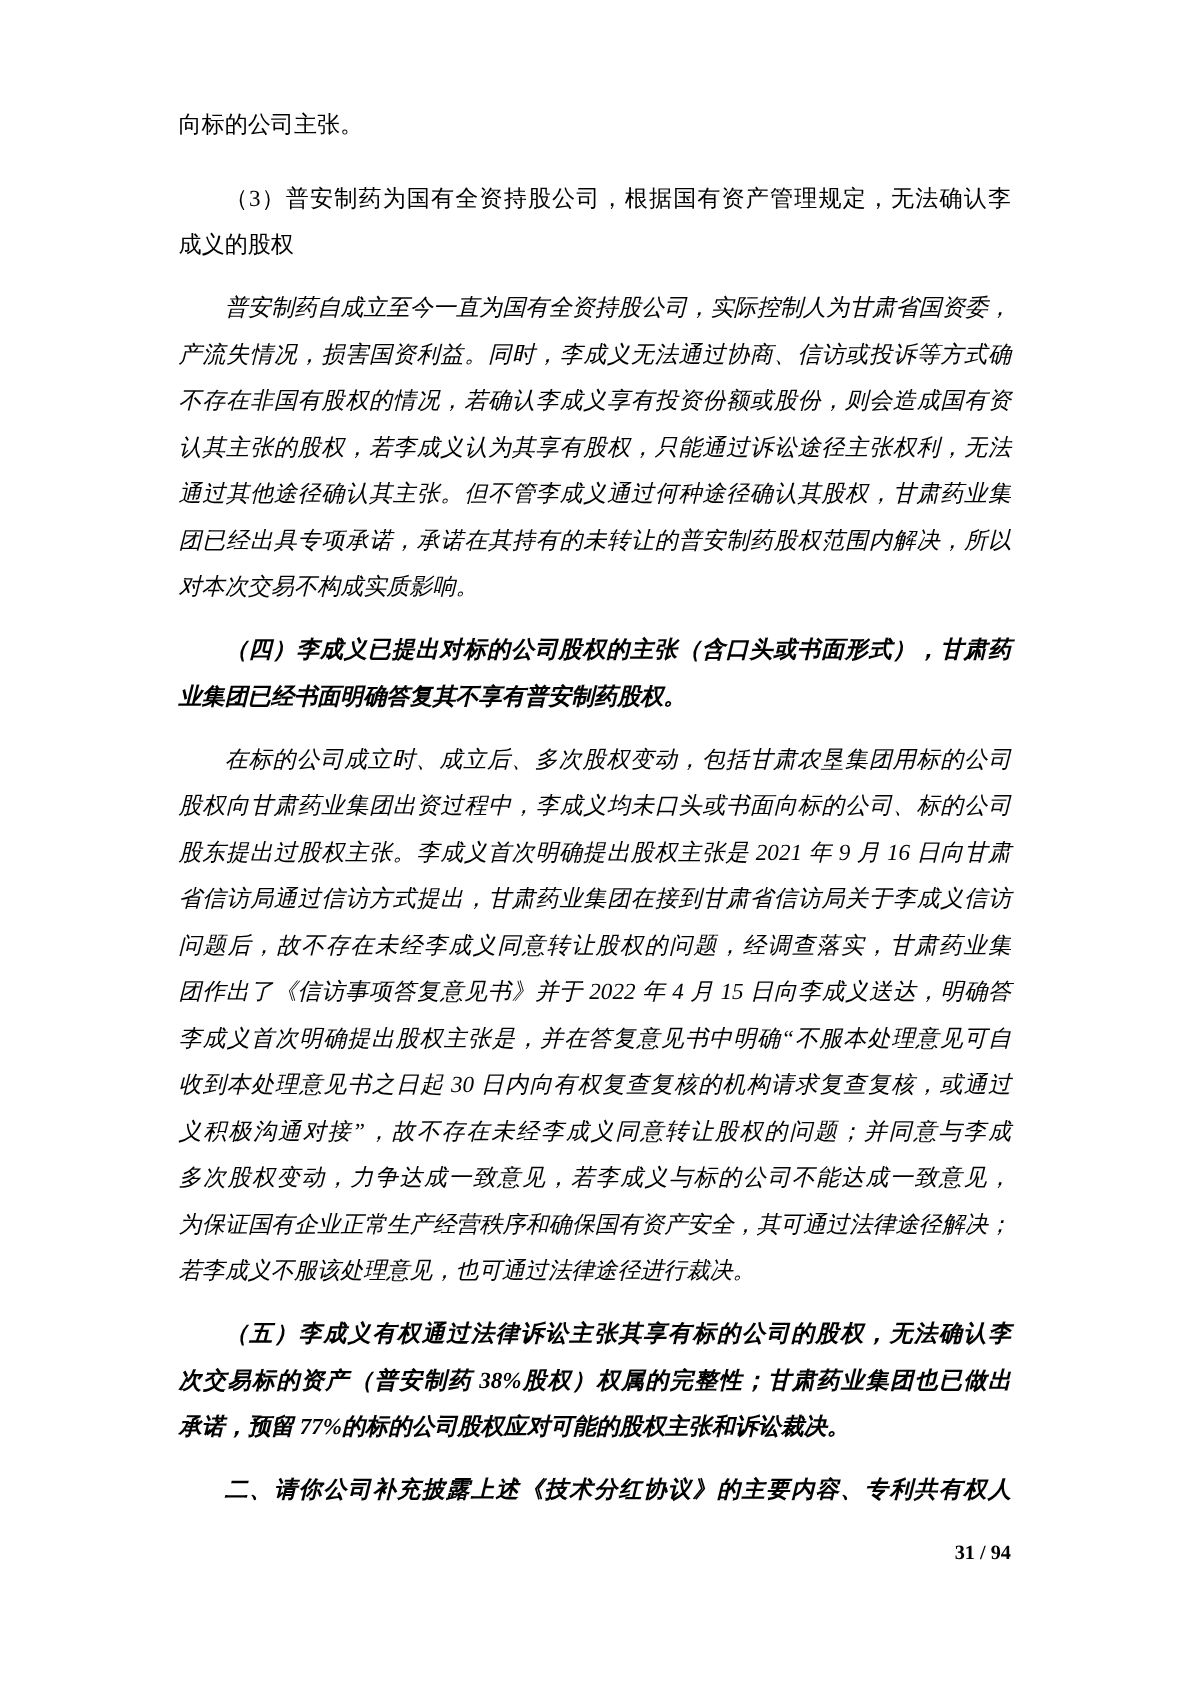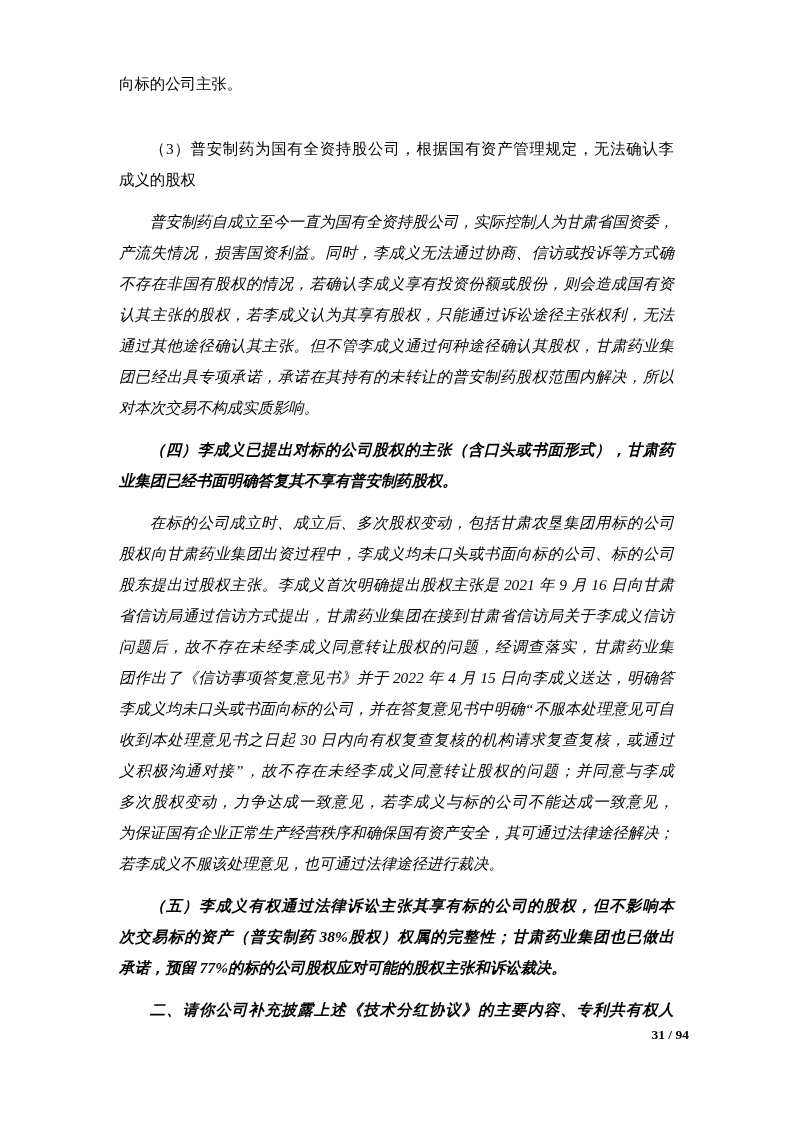--- a/index.html
+++ b/index.html
@@ -15,28 +15,28 @@
   .content {
     position: absolute;
     left: 119px;
     top: 68px;
     width: 555px;
     font-size: 15.4px;
     line-height: 31px;
   }
   .para { margin: 0; }
   .sp    { margin-top: 11px; font-style: italic; }
-  .sp-lg { margin-top: 34px; }
+  .sp-lg { margin-top: 18px; }
   .bold  { font-weight: bold; }
   .line  { text-align: justify; }
   .line.fill { text-align-last: justify; }
   .para.indent .line:first-child { text-indent: 2em; }
   .page-number {
     position: absolute;
-    left: 134px;
+    left: 119px;
     top: 1027px;
     width: 555px;
     text-align: right;
     font-weight: bold;
     font-size: 13.5px;
     line-height: 16px;
   }
 </style>
 </head>
 <body>
@@ -68,30 +68,30 @@
       <div class="line">业集团已经书面明确答复其不享有普安制药股权。</div>
     </div>
 
     <div class="para indent sp">
       <div class="line fill">在标的公司成立时、成立后、多次股权变动，包括甘肃农垦集团用标的公司</div>
       <div class="line fill">股权向甘肃药业集团出资过程中，李成义均未口头或书面向标的公司、标的公司</div>
       <div class="line fill">股东提出过股权主张。李成义首次明确提出股权主张是 2021 年 9 月 16 日向甘肃</div>
       <div class="line fill">省信访局通过信访方式提出，甘肃药业集团在接到甘肃省信访局关于李成义信访</div>
       <div class="line fill">问题后，故不存在未经李成义同意转让股权的问题，经调查落实，甘肃药业集</div>
       <div class="line fill">团作出了《信访事项答复意见书》并于 2022 年 4 月 15 日向李成义送达，明确答</div>
-      <div class="line fill">李成义均未口头或书面向标的公司，并在答复意见书中明确“不服本处理意见可自</div>
+      <div class="line fill">李成义首次明确提出股权主张是，并在答复意见书中明确“不服本处理意见可自</div>
       <div class="line fill">收到本处理意见书之日起 30 日内向有权复查复核的机构请求复查复核，或通过</div>
       <div class="line fill">义积极沟通对接”，故不存在未经李成义同意转让股权的问题；并同意与李成</div>
       <div class="line fill">多次股权变动，力争达成一致意见，若李成义与标的公司不能达成一致意见，</div>
       <div class="line fill">为保证国有企业正常生产经营秩序和确保国有资产安全，其可通过法律途径解决；</div>
       <div class="line">若李成义不服该处理意见，也可通过法律途径进行裁决。</div>
     </div>
 
     <div class="para indent sp bold">
-      <div class="line fill">（五）李成义有权通过法律诉讼主张其享有标的公司的股权，但不影响本</div>
+      <div class="line fill">（五）李成义有权通过法律诉讼主张其享有标的公司的股权，无法确认李</div>
       <div class="line fill">次交易标的资产（普安制药 38%股权）权属的完整性；甘肃药业集团也已做出</div>
       <div class="line">承诺，预留 77%的标的公司股权应对可能的股权主张和诉讼裁决。</div>
     </div>
 
     <div class="para indent sp bold">
       <div class="line fill">二、请你公司补充披露上述《技术分红协议》的主要内容、专利共有权人</div>
     </div>
 
   </div>
 

